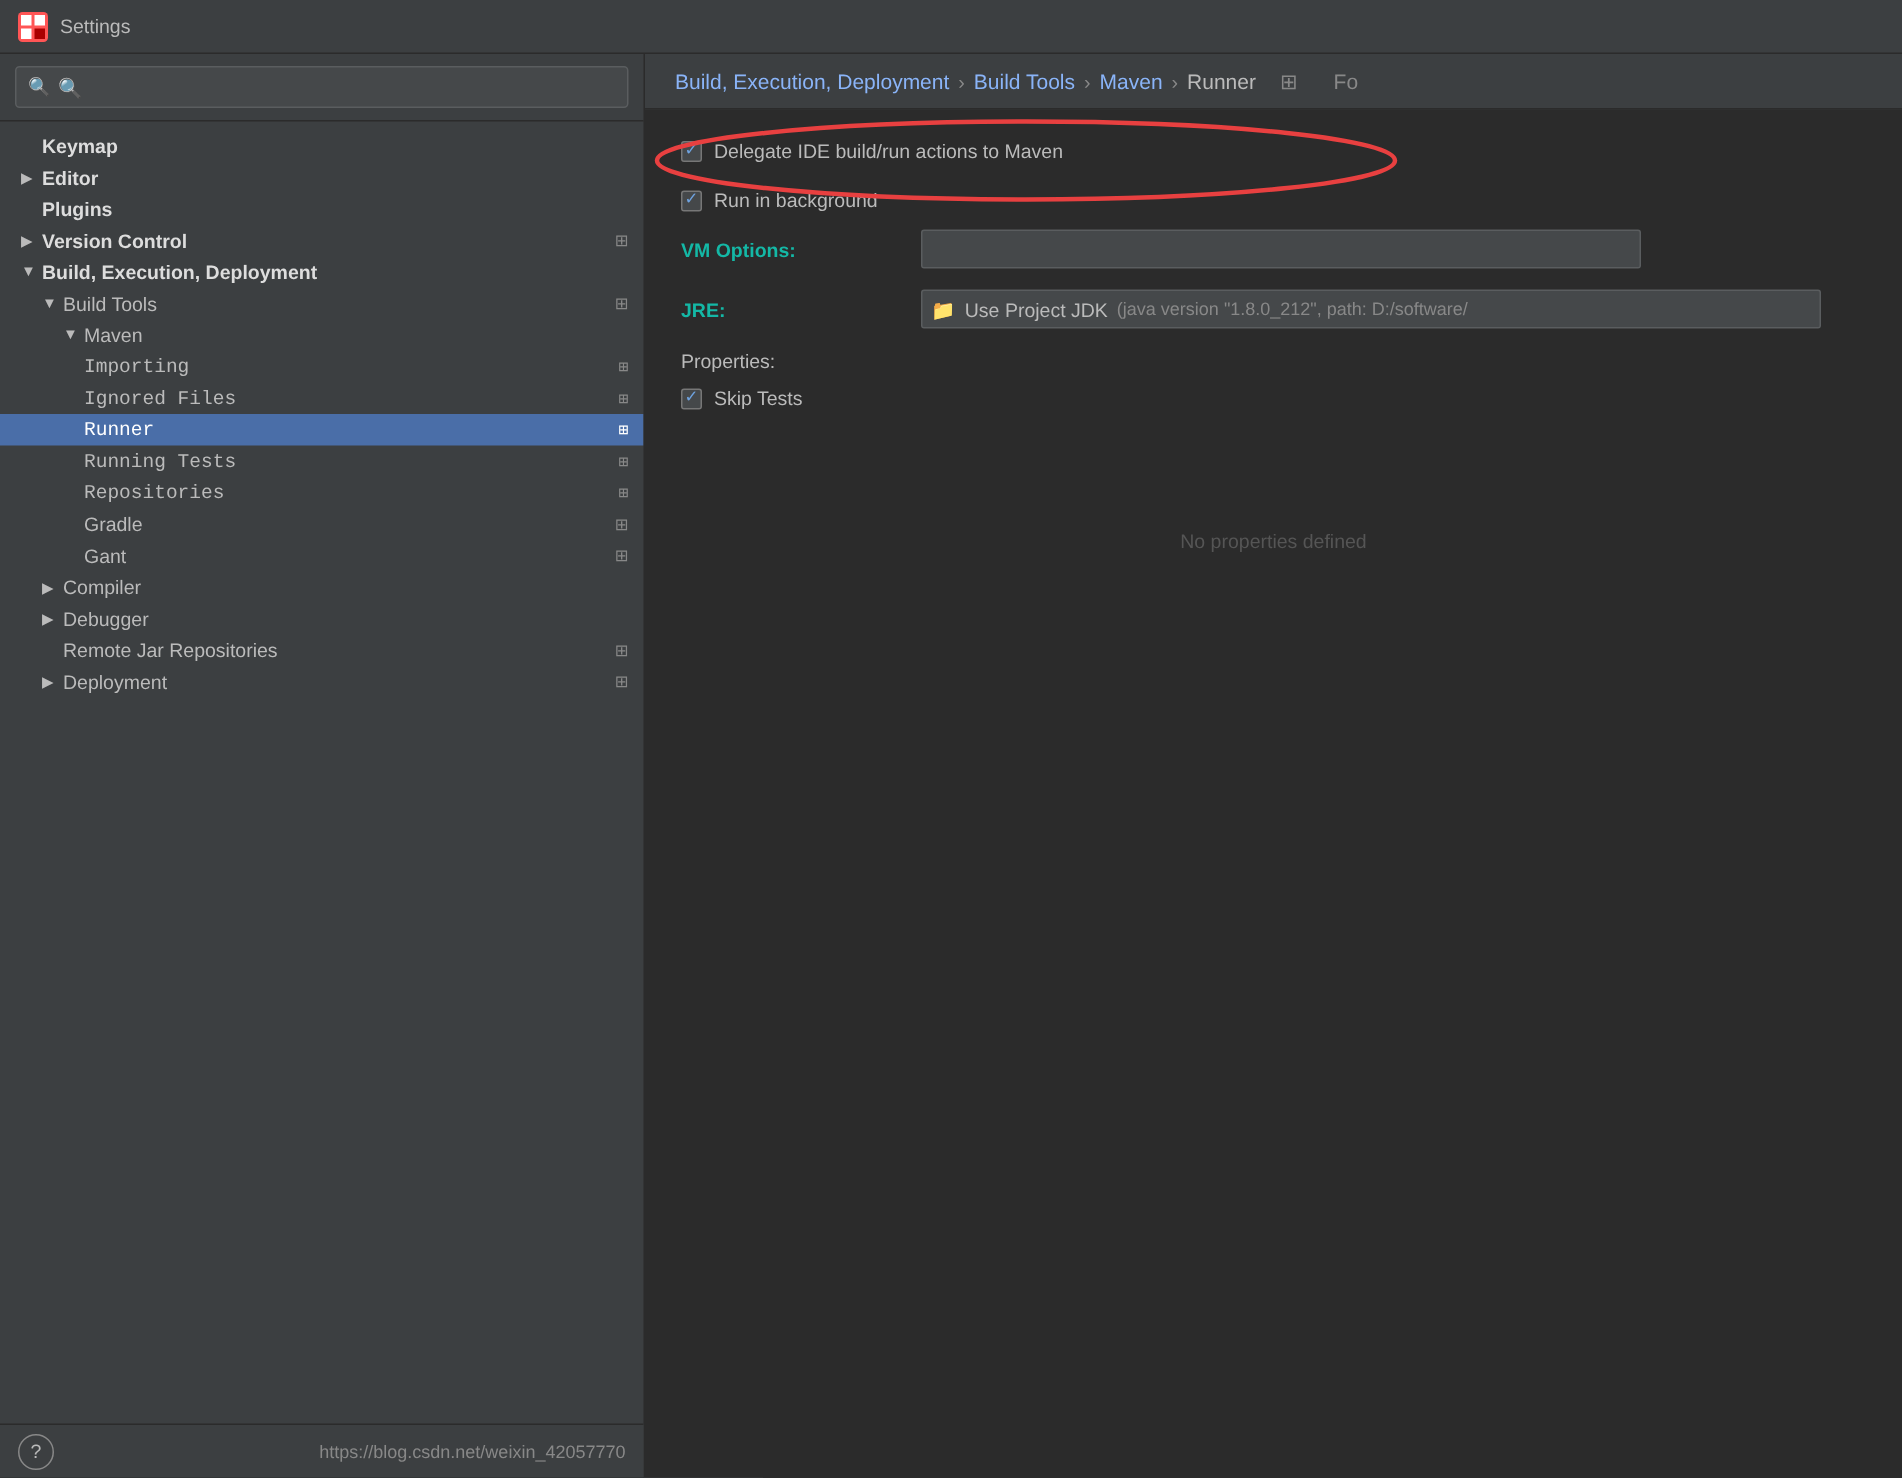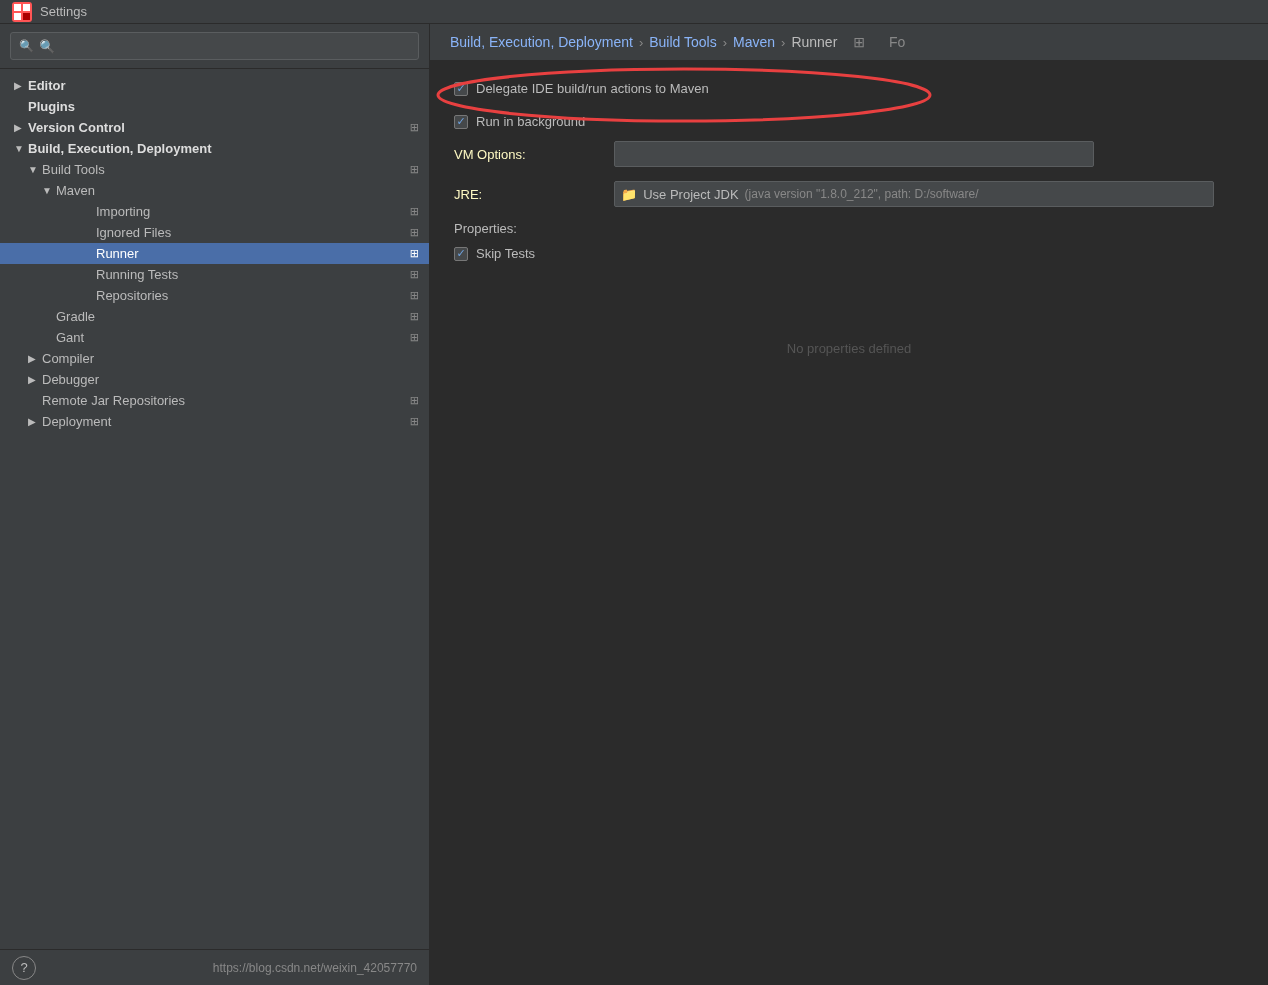--- a/index.html
+++ b/index.html
@@ -11,21 +11,21 @@
       width: 1268px;
       height: 985px;
       overflow: hidden;
       display: flex;
       flex-direction: column;
     }
 
     
     .title-bar {
       background: #3c3f41;
-      height: 24px;
+      height: 36px;
       display: flex;
       align-items: center;
       padding: 0 12px;
       border-bottom: 1px solid #2b2b2b;
       flex-shrink: 0;
     }
     .title-bar-logo {
       width: 20px;
       height: 20px;
       margin-right: 8px;
@@ -106,21 +106,21 @@
     .tree-icon-right {
       position: absolute;
       right: 10px;
       color: #888;
       font-size: 11px;
     }
 
     .indent-1 { padding-left: 14px; }
     .indent-2 { padding-left: 28px; }
     .indent-3 { padding-left: 42px; }
-    .indent-4 { padding-left: 82px; }
+    .indent-4 { padding-left: 42px; font-family: Liberation Mono, monospace; }
 
     .arrow {
       display: inline-block;
       width: 14px;
       font-size: 10px;
       color: #bbbbbb;
       flex-shrink: 0;
     }
 
     .item-label {
@@ -236,24 +236,25 @@
       color: #bbbbbb;
       font-size: 13px;
     }
 
     .form-row {
       display: flex;
       align-items: center;
       margin-bottom: 14px;
     }
     .form-label {
-      color: #fef9c3;
+      color: #14b8a6;
       font-size: 13px;
       min-width: 160px;
       flex-shrink: 0;
+      font-weight: bold;
     }
     .form-input {
       flex: 1;
       max-width: 480px;
       height: 26px;
       background: #45484a;
       border: 1px solid #5a5d5f;
       border-radius: 2px;
       color: #bbbbbb;
       font-size: 13px;
@@ -314,20 +315,24 @@
   <div class="sidebar">
     <div class="search-box">
       <div class="search-input-wrap">
         <span class="search-icon-svg">🔍</span>
         <input type="text" placeholder="🔍" style="">
       </div>
     </div>
 
     <div class="tree-area">
 
+      <div class="tree-item indent-1">
+        <span class="arrow"></span>
+        <span class="item-label bold">Keymap</span>
+      </div>
 
       <div class="tree-item indent-1">
         <span class="arrow">▶</span>
         <span class="item-label bold">Editor</span>
       </div>
 
       <div class="tree-item indent-1">
         <span class="arrow"></span>
         <span class="item-label bold">Plugins</span>
       </div>

